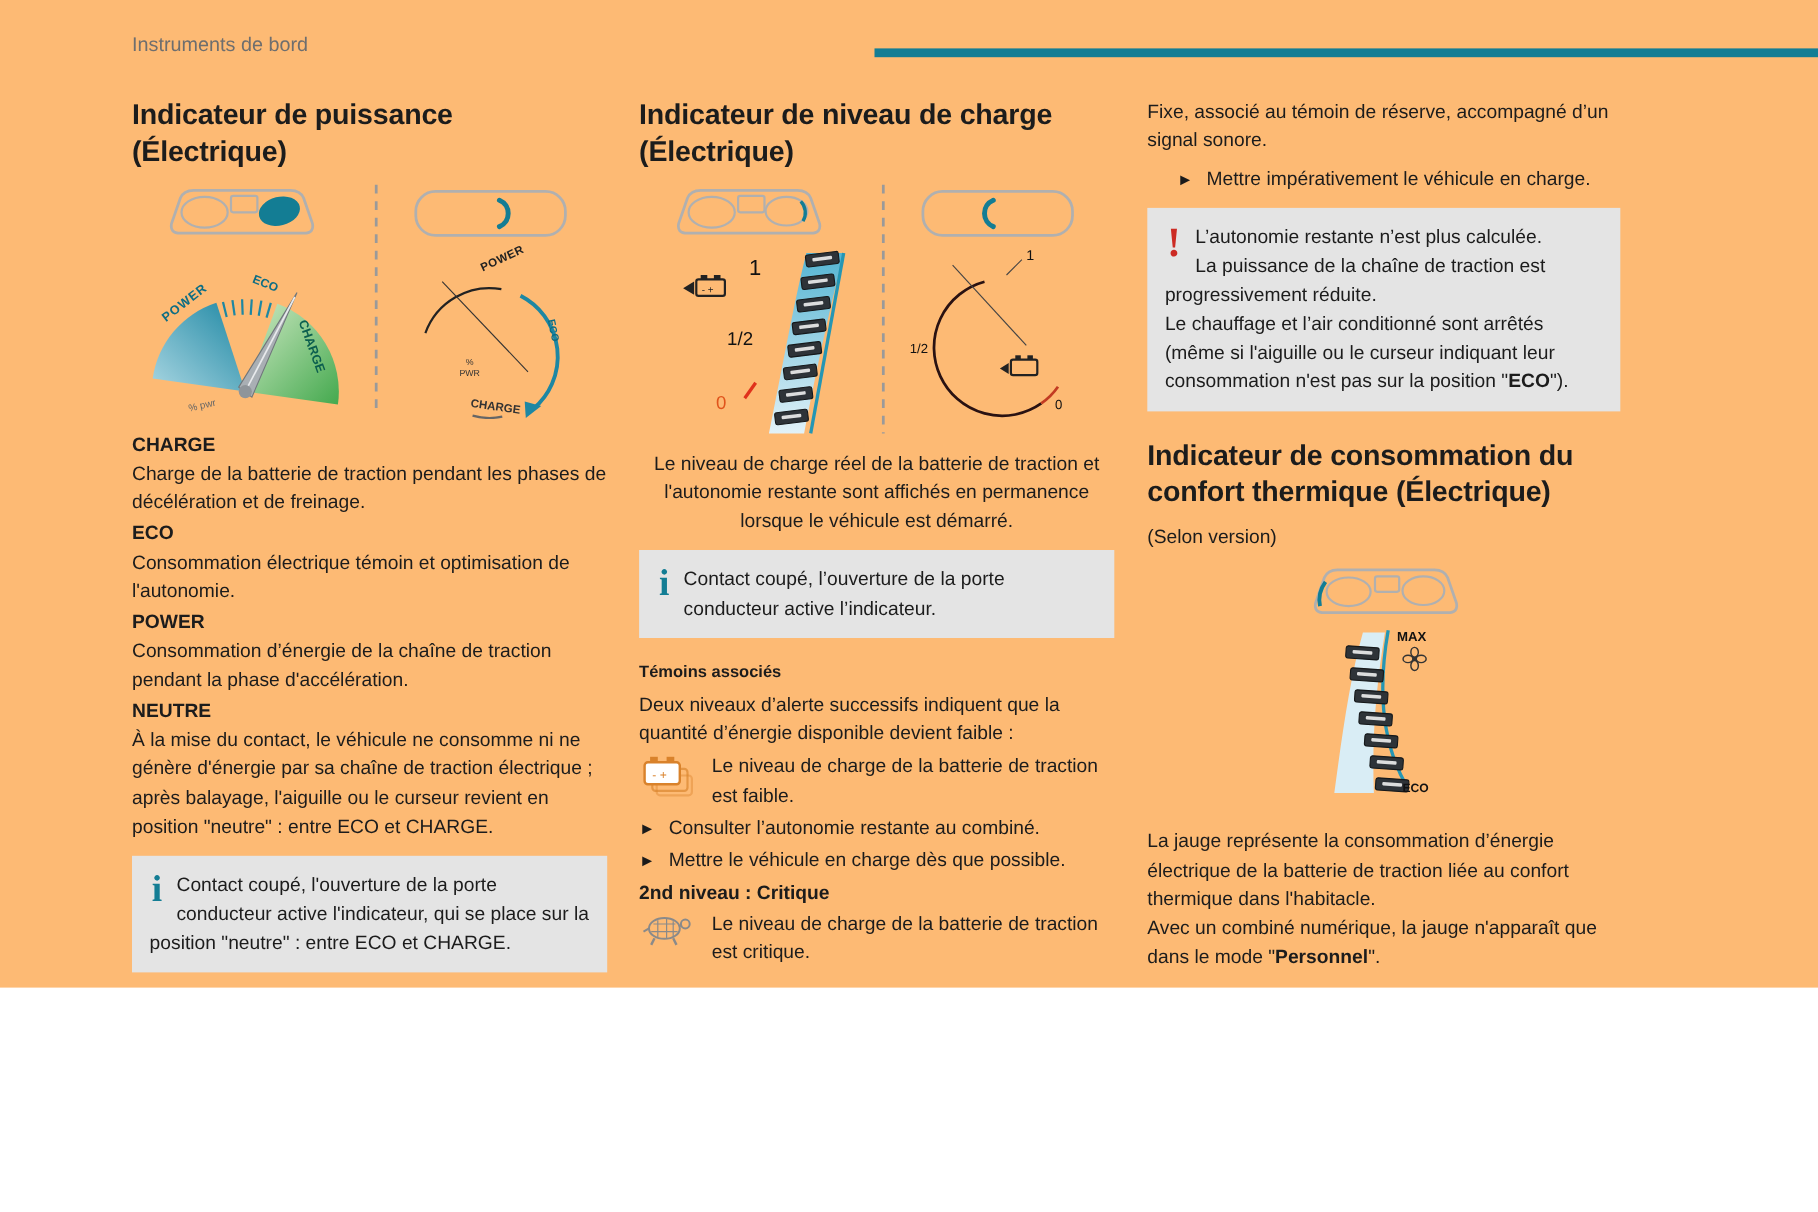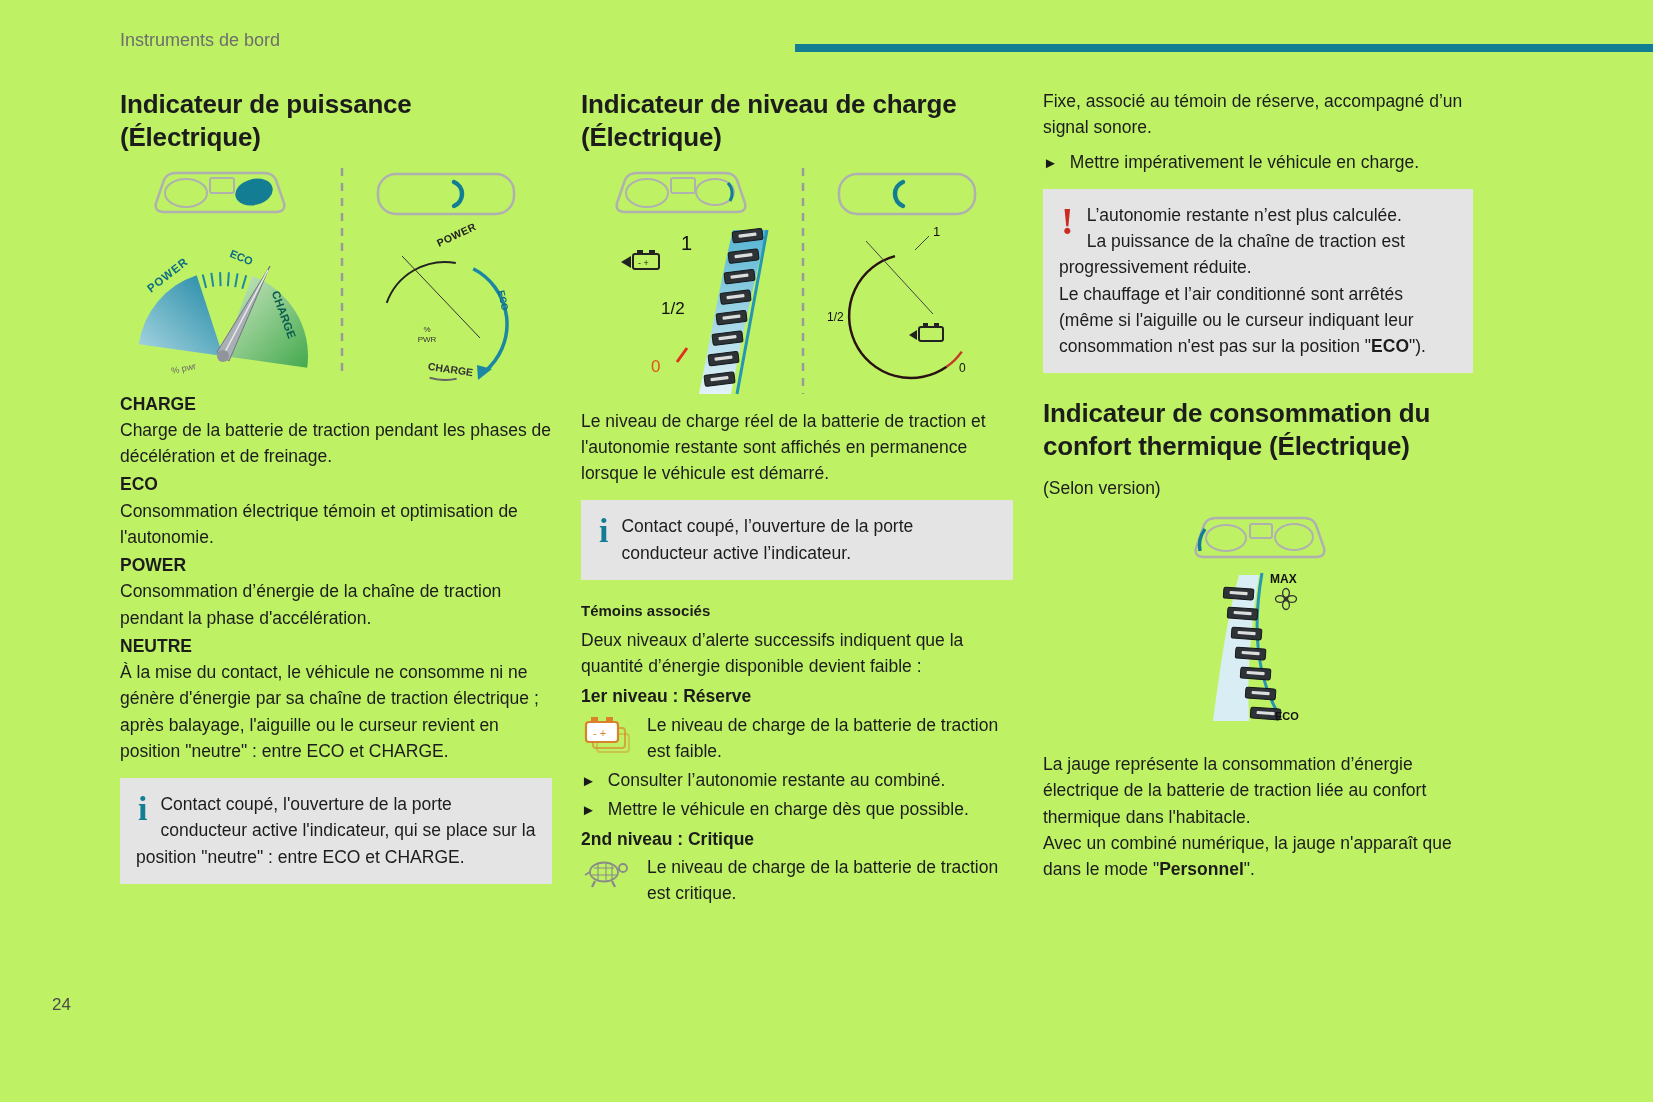--- a/index.html
+++ b/index.html
@@ -1,31 +1,31 @@
 <!DOCTYPE html>
 <html lang="fr" style="--accent: #137d94; --warning-red: #cc2b24; --box-gray: #e4e4e4;"><head>
 <meta charset="utf-8">
 <style>
   * { margin:0; padding:0; box-sizing:border-box; }
   html,body { background:#ffffff; }
   .page {
-    position:relative; width:1653px; height:1102px; background:#bef264;
+    position:relative; width:1653px; height:898px; background:#fdba74;
     font-family:"Liberation Sans", sans-serif; color:#1c1c1c; overflow:hidden;
   }
   .header-text { position:absolute; left:120px; top:30px; font-size:18px; color:#6e6e6e; }
   .accent-bar { position:absolute; left:795px; top:44px; width:858px; height:8px; background:var(--accent,#137d94); }
   .col { position:absolute; top:88px; }
   .col1 { left:120px;  width:432px; }
   .col2 { left:581px;  width:432px; }
   .col3 { left:1043px; width:430px; }
   h1 { font-size:26px; line-height:1.26; font-weight:700; letter-spacing:-0.2px; margin-bottom:12px; }
   .col2 h1 { width:400px; }
   h2 { font-size:15px; font-weight:700; margin:18px 0 8px; }
   p { font-size:17.5px; line-height:1.5; }
-  .mb4{margin-bottom:4px;} .mb8{margin-bottom:8px;} .mb14{margin-bottom:14px;} .mb22{margin-bottom:22px;} .mt6{margin-top:6px;}
+  .mb4{margin-bottom:4px;} .mb8{margin-bottom:8px;} .mb14{margin-bottom:14px;text-align:center;} .mb22{margin-bottom:22px;} .mt6{margin-top:6px;}
   .term-line { font-weight:700; font-size:17.5px; line-height:1.5; margin-top:2px; }
   .illus { display:block; margin:4px 0 10px; }
   svg text { font-family:"Liberation Sans", sans-serif; }
   .info-box, .warn-box {
     background:var(--box-gray,#e4e4e4); padding:13px 16px 14px; margin-top:14px;
     font-size:17.5px; line-height:1.5;
   }
   .info-box p, .warn-box p { overflow:visible; }
   .info-icon {
     float:left; font-family:"Liberation Serif", serif; font-weight:700;
@@ -204,21 +204,20 @@
     <p class="mb14">Le niveau de charge réel de la batterie de traction et l'autonomie restante sont affichés en permanence lorsque le véhicule est démarré.</p>
 
     <div class="info-box mb22">
       <span class="info-icon">i</span>
       <p>Contact coupé, l’ouverture de la porte conducteur active l’indicateur.</p>
     </div>
 
     <h2>Témoins associés</h2>
     <p class="mb4">Deux niveaux d’alerte successifs indiquent que la quantité d’énergie disponible devient faible :</p>
 
-    <p class="term-line">1er niveau : Réserve</p>
     <div class="icon-row">
       <span class="icon-cell">
         <svg width="52" height="44" viewBox="0 0 52 44">
           <rect x="12" y="16" width="32" height="20" rx="3" fill="none" stroke="#d9822b" stroke-width="2" opacity="0.65"></rect>
           <rect x="16" y="22" width="32" height="18" rx="3" fill="none" stroke="#d9822b" stroke-width="2" opacity="0.4"></rect>
           <rect x="5" y="10" width="32" height="20" rx="3" fill="#fff" stroke="#d9822b" stroke-width="2.2"></rect>
           <rect x="10" y="5" width="7" height="5" fill="#d9822b"></rect>
           <rect x="25" y="5" width="7" height="5" fill="#d9822b"></rect>
           <text x="12" y="25" font-size="11" fill="#d9822b">- +</text>
         </svg>

